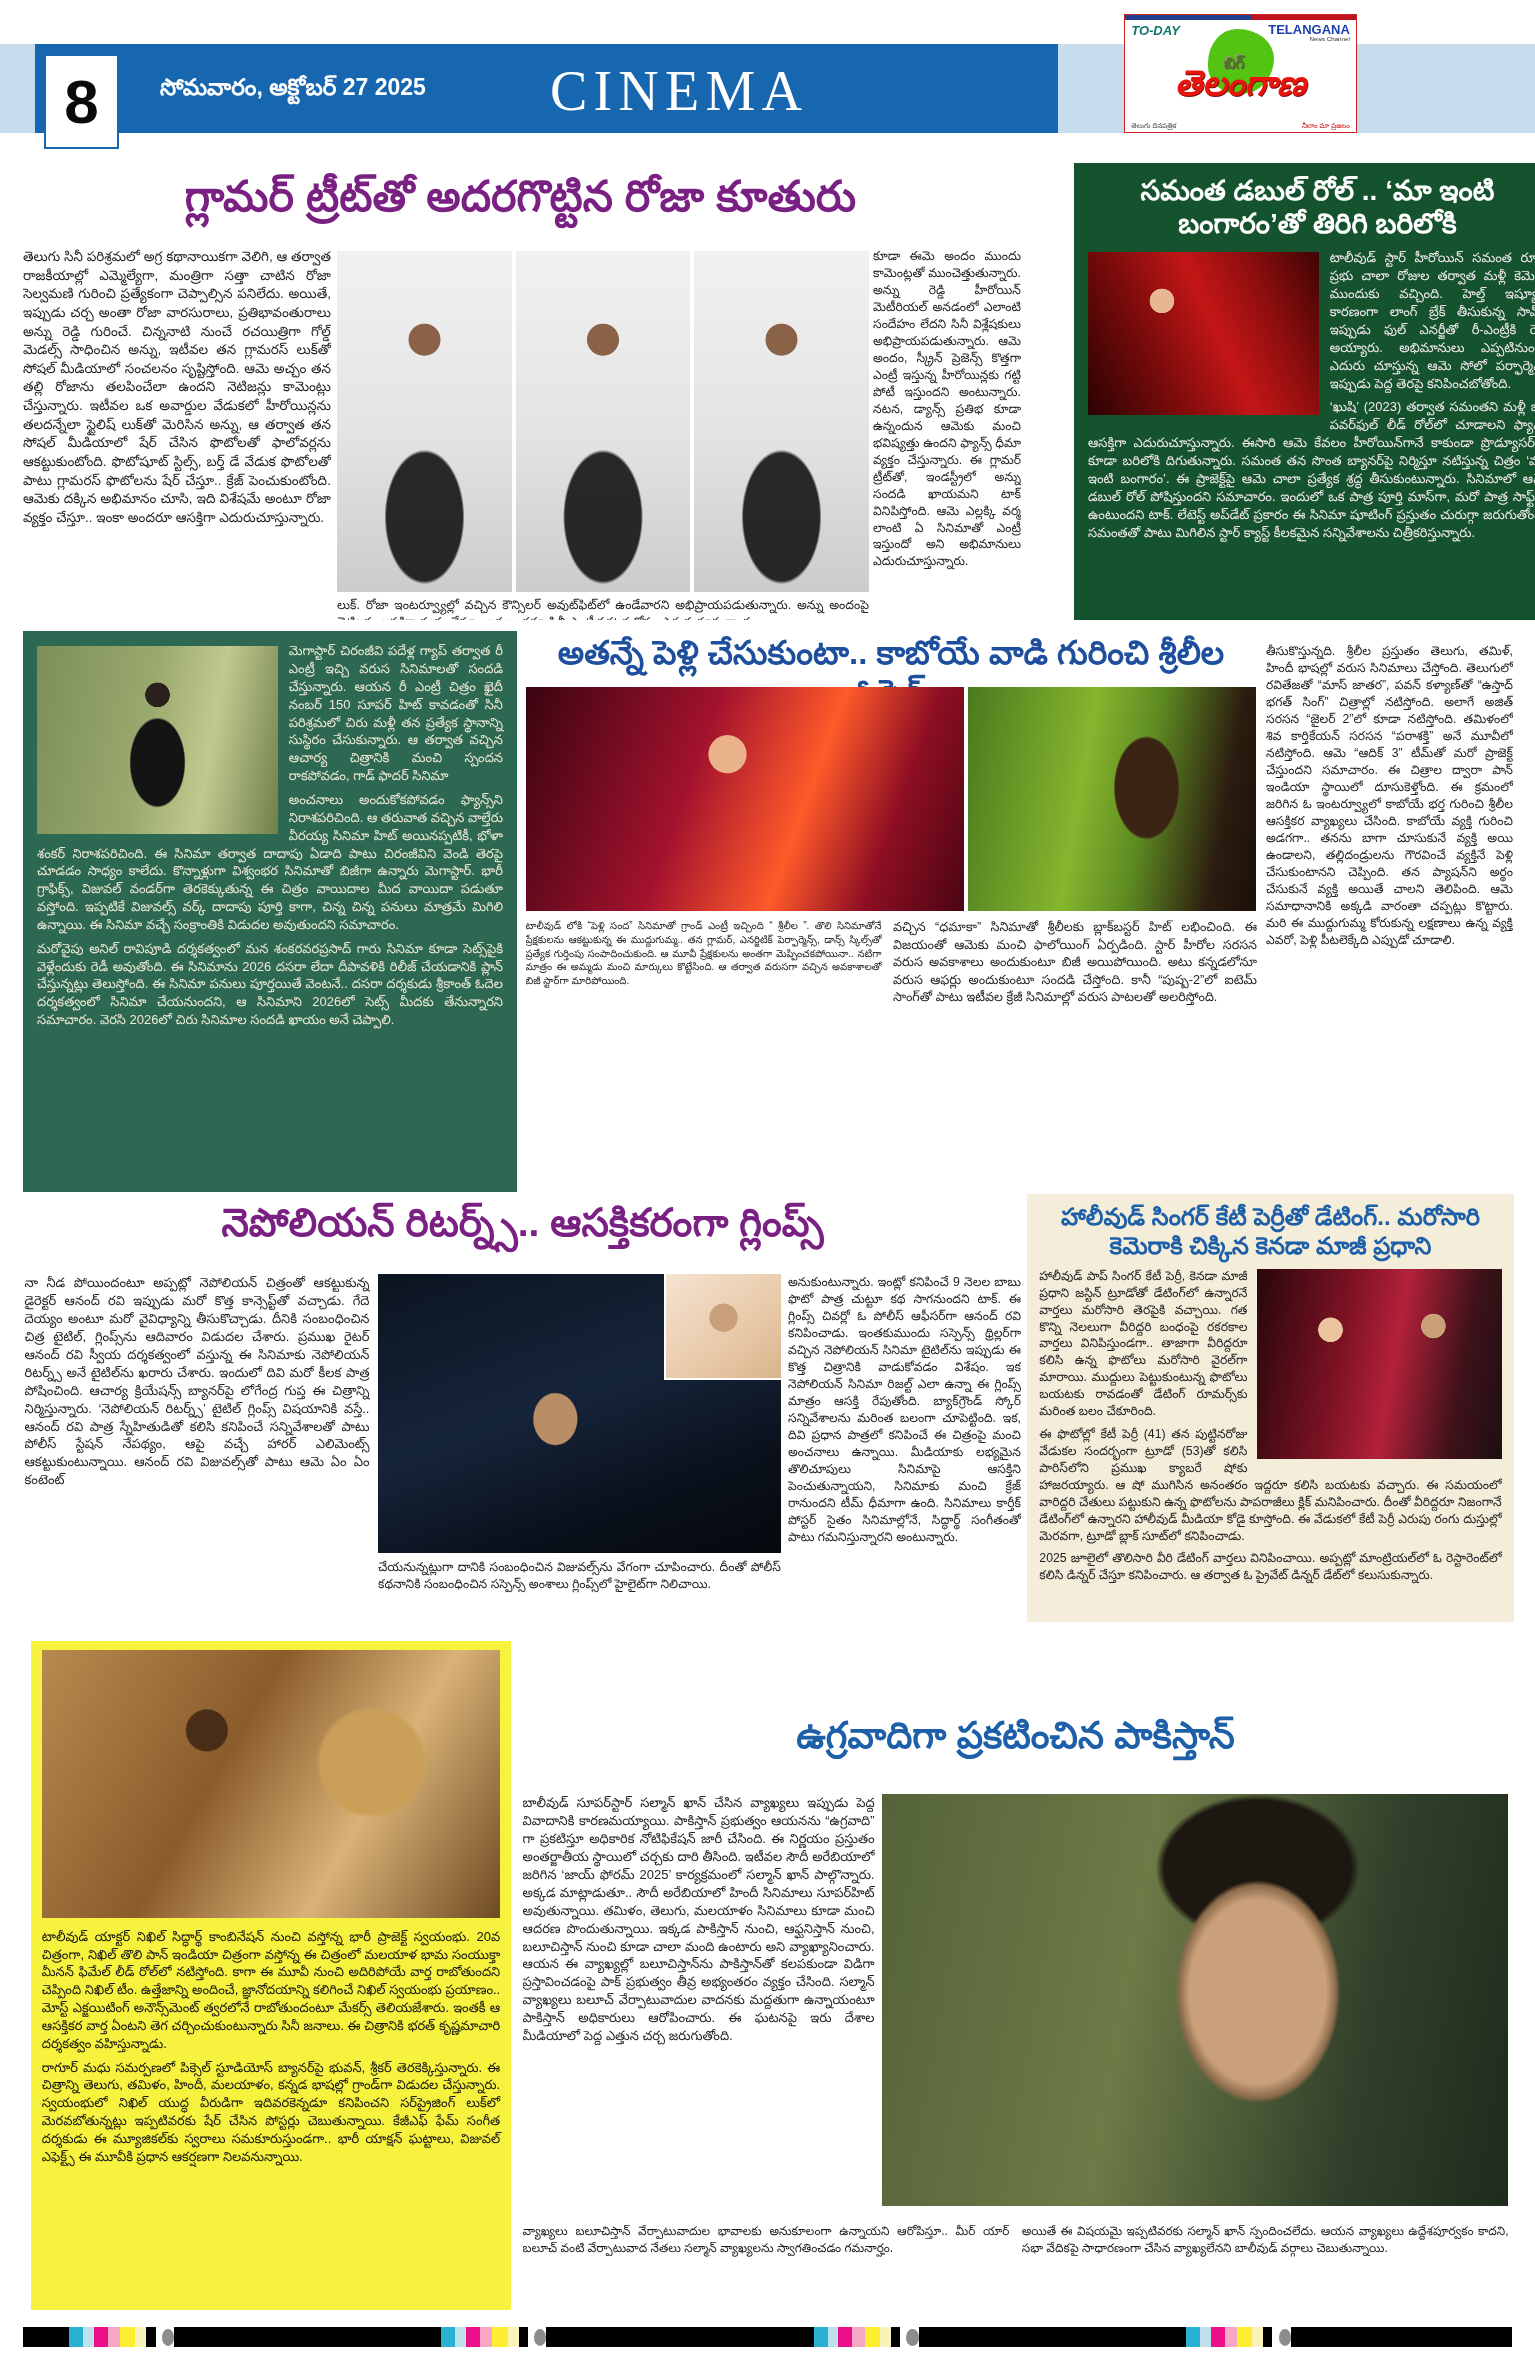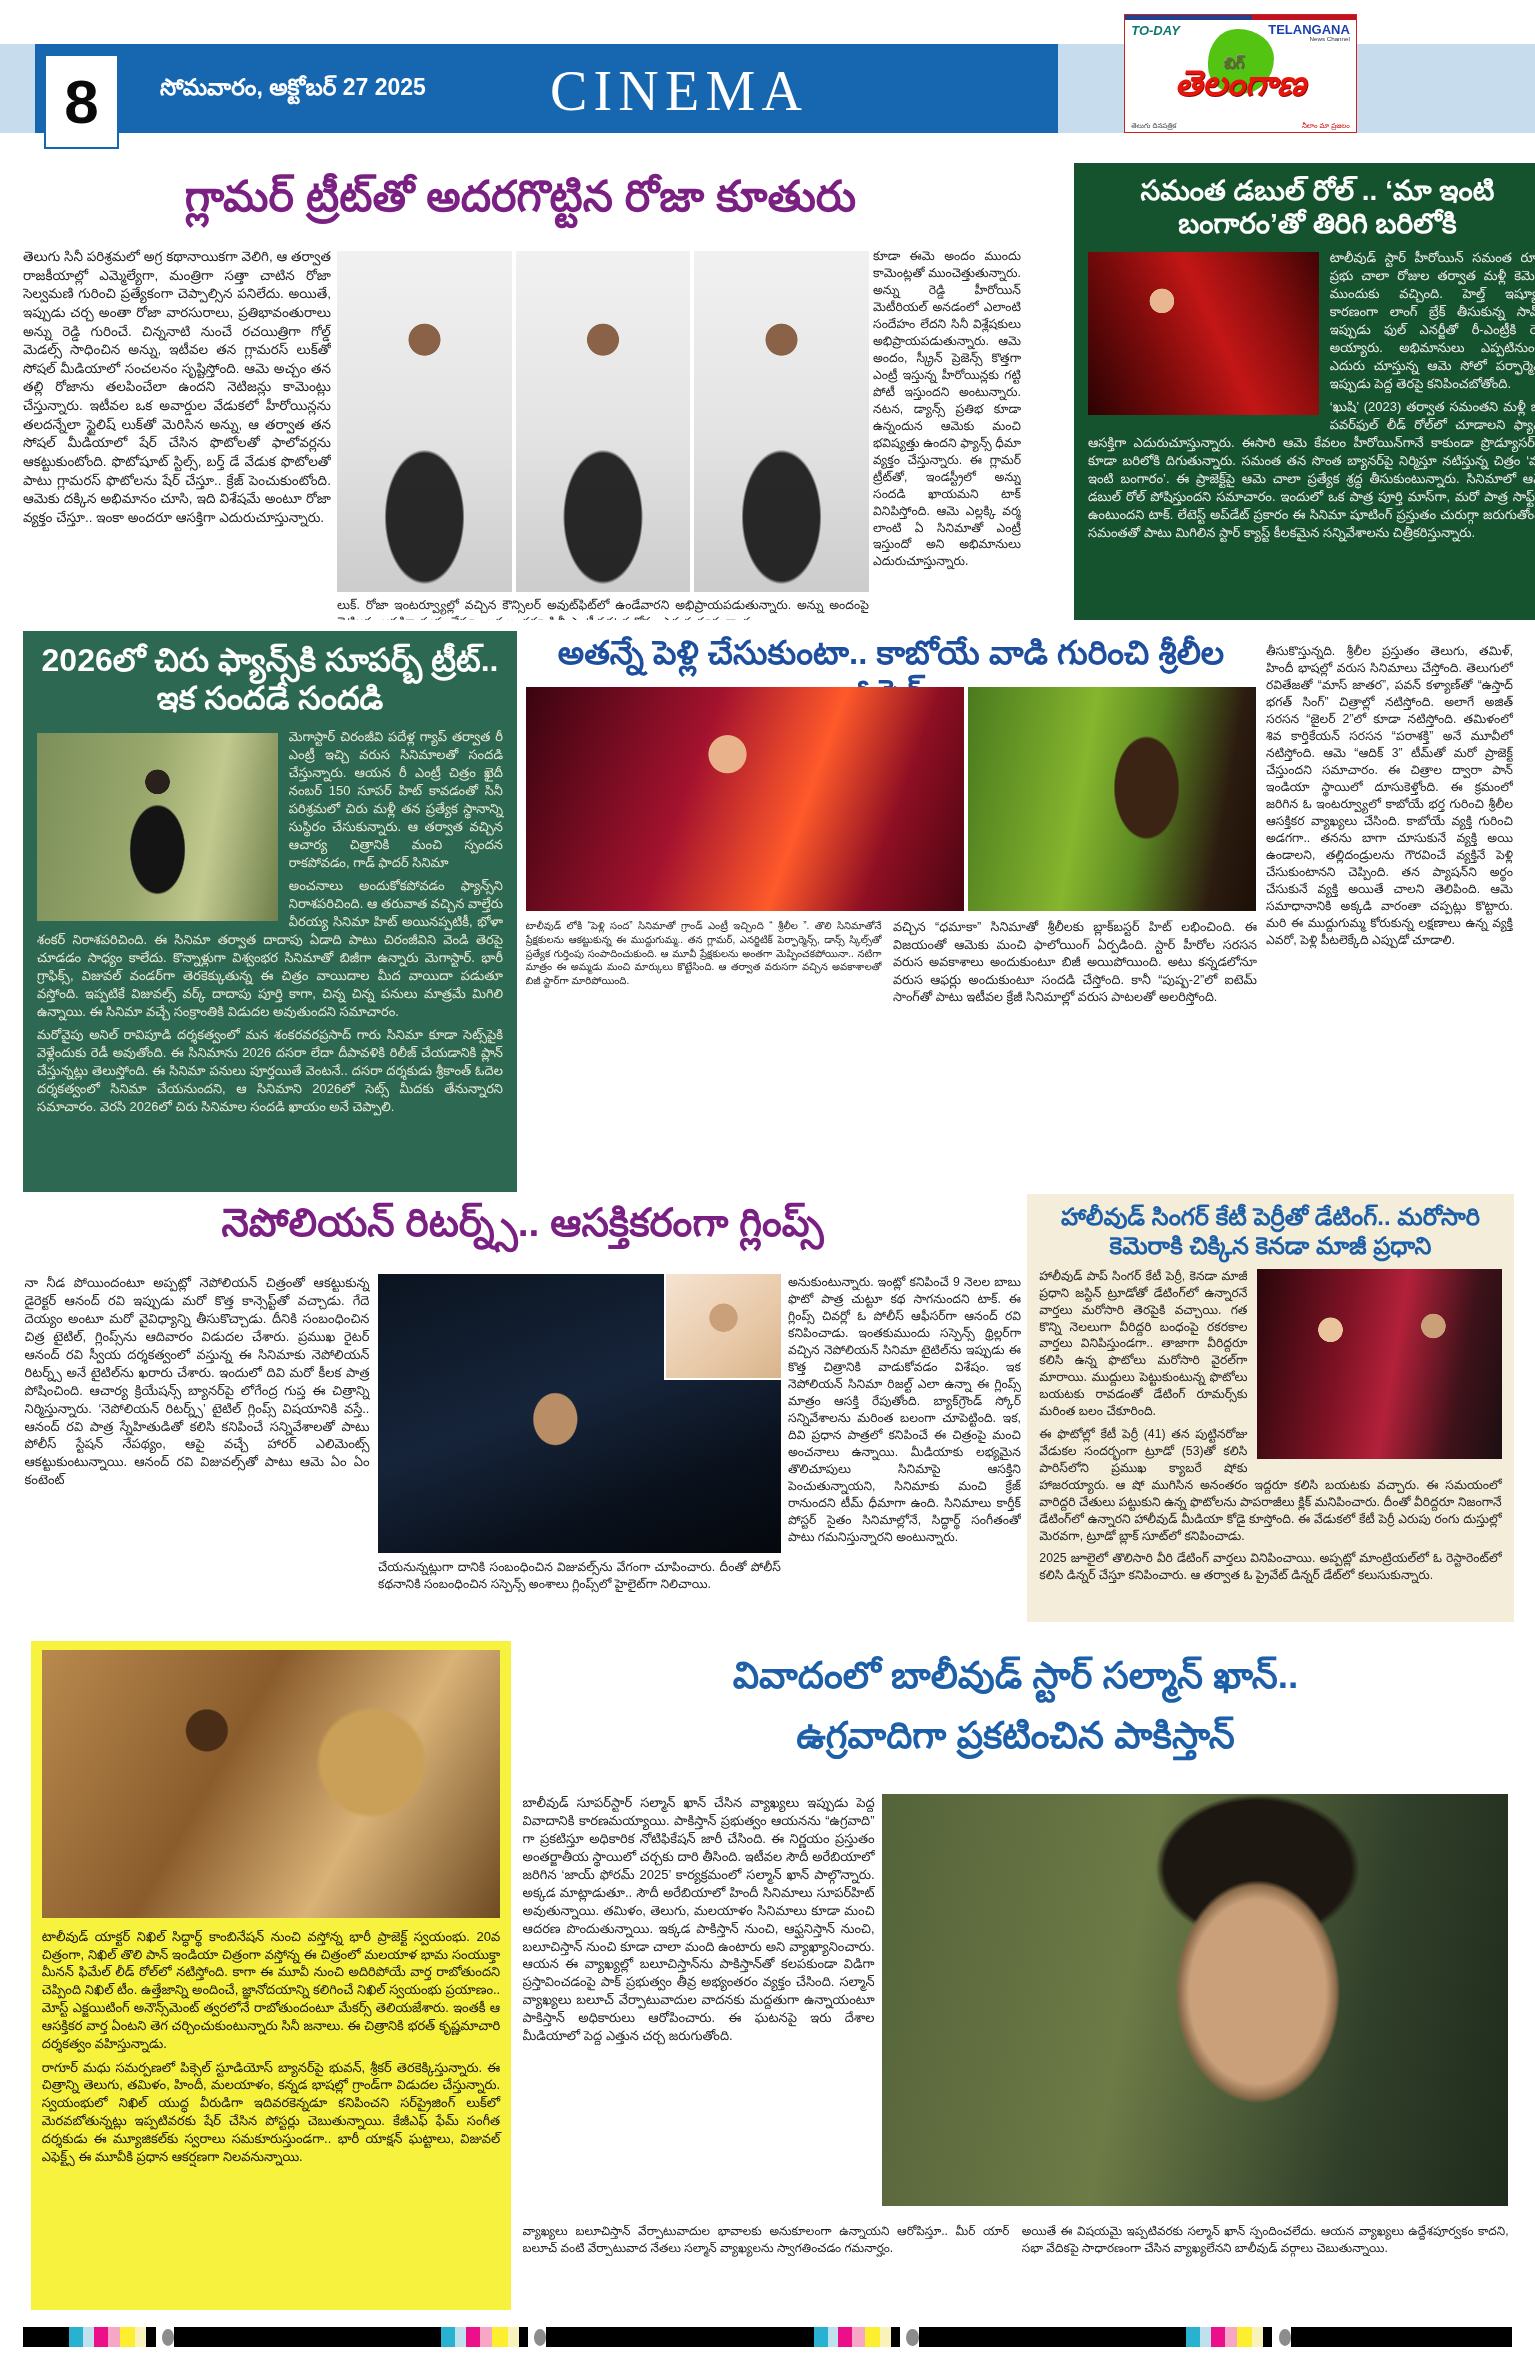--- a/index.html
+++ b/index.html
@@ -178,21 +178,20 @@
   <div class="art a2">
     <h2 class="hl">సమంత డబుల్ రోల్ .. ‘మా ఇంటి బంగారం’తో తిరిగి బరిలోకి</h2>
     <div class="a2-img ph"></div>
     <div class="txt">
       <p>టాలీవుడ్ స్టార్ హీరోయిన్ సమంత రూత్ ప్రభు చాలా రోజుల తర్వాత మళ్లీ కెమెరా ముందుకు వచ్చింది. హెల్త్ ఇష్యూస్ కారణంగా లాంగ్ బ్రేక్ తీసుకున్న సామ్, ఇప్పుడు ఫుల్ ఎనర్జీతో రీ-ఎంట్రీకి రెడీ అయ్యారు. అభిమానులు ఎప్పటినుంచో ఎదురు చూస్తున్న ఆమె సోలో పర్ఫార్మెన్స్ ఇప్పుడు పెద్ద తెరపై కనిపించబోతోంది.</p>
       <p>‘ఖుషి’ (2023) తర్వాత సమంతని మళ్లీ ఒక పవర్‌ఫుల్ లీడ్ రోల్‌లో చూడాలని ఫ్యాన్స్ ఆసక్తిగా ఎదురుచూస్తున్నారు. ఈసారి ఆమె కేవలం హీరోయిన్‌గానే కాకుండా ప్రొడ్యూసర్‌గా కూడా బరిలోకి దిగుతున్నారు. సమంత తన సొంత బ్యానర్‌పై నిర్మిస్తూ నటిస్తున్న చిత్రం ‘మా ఇంటి బంగారం’. ఈ ప్రాజెక్ట్‌పై ఆమె చాలా ప్రత్యేక శ్రద్ధ తీసుకుంటున్నారు. సినిమాలో ఆమె డబుల్ రోల్ పోషిస్తుందని సమాచారం. ఇందులో ఒక పాత్ర పూర్తి మాస్‌గా, మరో పాత్ర సాఫ్ట్‌గా ఉంటుందని టాక్. లేటెస్ట్ అప్‌డేట్ ప్రకారం ఈ సినిమా షూటింగ్ ప్రస్తుతం చురుగ్గా జరుగుతోంది. సమంతతో పాటు మిగిలిన స్టార్ క్యాస్ట్ కీలకమైన సన్నివేశాలను చిత్రీకరిస్తున్నారు.</p>
     </div>
   </div>
 
   <div class="art a3">
-    <h2 class="hl">2026లో చిరు ఫ్యాన్స్‌కి సూపర్బ్ ట్రీట్.. ఇక సందడే సందడి</h2>
     <div class="a3-img ph"></div>
     <div class="txt">
       <p>మెగాస్టార్ చిరంజీవి పదేళ్ల గ్యాప్ తర్వాత రీ ఎంట్రీ ఇచ్చి వరుస సినిమాలతో సందడి చేస్తున్నారు. ఆయన రీ ఎంట్రీ చిత్రం ఖైదీ నంబర్ 150 సూపర్ హిట్ కావడంతో సినీ పరిశ్రమలో చిరు మళ్లీ తన ప్రత్యేక స్థానాన్ని సుస్థిరం చేసుకున్నారు. ఆ తర్వాత వచ్చిన ఆచార్య చిత్రానికి మంచి స్పందన రాకపోవడం, గాడ్ ఫాదర్ సినిమా</p>
       <p>అంచనాలు అందుకోకపోవడం ఫ్యాన్స్‌ని నిరాశపరిచింది. ఆ తరువాత వచ్చిన వాల్తేరు వీరయ్య సినిమా హిట్ అయినప్పటికీ, భోళా శంకర్ నిరాశపరిచింది. ఈ సినిమా తర్వాత దాదాపు ఏడాది పాటు చిరంజీవిని వెండి తెరపై చూడడం సాధ్యం కాలేదు. కొన్నాళ్లుగా విశ్వంభర సినిమాతో బిజీగా ఉన్నారు మెగాస్టార్. భారీ గ్రాఫిక్స్, విజువల్ వండర్‌గా తెరకెక్కుతున్న ఈ చిత్రం వాయిదాల మీద వాయిదా పడుతూ వస్తోంది. ఇప్పటికే విజువల్స్ వర్క్ దాదాపు పూర్తి కాగా, చిన్న చిన్న పనులు మాత్రమే మిగిలి ఉన్నాయి. ఈ సినిమా వచ్చే సంక్రాంతికి విడుదల అవుతుందని సమాచారం.</p>
       <p>మరోవైపు అనిల్ రావిపూడి దర్శకత్వంలో మన శంకరవరప్రసాద్ గారు సినిమా కూడా సెట్స్‌పైకి వెళ్లేందుకు రెడీ అవుతోంది. ఈ సినిమాను 2026 దసరా లేదా దీపావళికి రిలీజ్ చేయడానికి ప్లాన్ చేస్తున్నట్లు తెలుస్తోంది. ఈ సినిమా పనులు పూర్తయితే వెంటనే.. దసరా దర్శకుడు శ్రీకాంత్ ఓదెల దర్శకత్వంలో సినిమా చేయనుందని, ఆ సినిమాని 2026లో సెట్స్ మీదకు తేనున్నారని సమాచారం. వెరసి 2026లో చిరు సినిమాల సందడి ఖాయం అనే చెప్పాలి.</p>
     </div>
   </div>
 
   <div class="art a4">
     <h2 class="hl">అతన్నే పెళ్లి చేసుకుంటా.. కాబోయే వాడి గురించి శ్రీలీల ఓపెన్</h2>
@@ -238,21 +237,21 @@
   <div class="art a7">
     <div class="a7-img ph"></div>
     <div class="txt">
       <p>టాలీవుడ్ యాక్టర్ నిఖిల్ సిద్ధార్థ్ కాంబినేషన్ నుంచి వస్తోన్న భారీ ప్రాజెక్ట్ స్వయంభు. 20వ చిత్రంగా, నిఖిల్ తొలి పాన్ ఇండియా చిత్రంగా వస్తోన్న ఈ చిత్రంలో మలయాళ భామ సంయుక్తా మీనన్ ఫిమేల్ లీడ్ రోల్‌లో నటిస్తోంది. కాగా ఈ మూవీ నుంచి అదిరిపోయే వార్త రాబోతుందని చెప్పింది నిఖిల్ టీం. ఉత్తేజాన్ని అందించే, జ్ఞానోదయాన్ని కలిగించే నిఖిల్ స్వయంభు ప్రయాణం.. మోస్ట్ ఎక్జయిటింగ్ అనౌన్స్‌మెంట్ త్వరలోనే రాబోతుందంటూ మేకర్స్ తెలియజేశారు. ఇంతకీ ఆ ఆసక్తికర వార్త ఏంటని తెగ చర్చించుకుంటున్నారు సినీ జనాలు. ఈ చిత్రానికి భరత్ కృష్ణమాచారి దర్శకత్వం వహిస్తున్నాడు.</p>
       <p>రాగూర్ మధు సమర్పణలో పిక్సెల్ స్టూడియోస్ బ్యానర్‌పై భువన్, శ్రీకర్ తెరకెక్కిస్తున్నారు. ఈ చిత్రాన్ని తెలుగు, తమిళం, హిందీ, మలయాళం, కన్నడ భాషల్లో గ్రాండ్‌గా విడుదల చేస్తున్నారు. స్వయంభులో నిఖిల్ యుద్ధ వీరుడిగా ఇదివరకెన్నడూ కనిపించని సర్‌ప్రైజింగ్ లుక్‌లో మెరవబోతున్నట్లు ఇప్పటివరకు షేర్ చేసిన పోస్టర్లు చెబుతున్నాయి. కేజీఎఫ్ ఫేమ్ సంగీత దర్శకుడు ఈ మ్యూజికల్‌కు స్వరాలు సమకూరుస్తుండగా.. భారీ యాక్షన్ ఘట్టాలు, విజువల్ ఎఫెక్ట్స్ ఈ మూవీకి ప్రధాన ఆకర్షణగా నిలవనున్నాయి.</p>
     </div>
   </div>
 
   <div class="art a8">
     <h1 class="hl">
-      <span>వివాదంలో బాలీవుడ్ స్టార్ సల్మాన్ ఖాన్..</span><br>
+      <br>
       <span>ఉగ్రవాదిగా ప్రకటించిన పాకిస్తాన్</span>
     </h1>
     <div class="col txt a8-left">
       <p>బాలీవుడ్ సూపర్‌స్టార్ సల్మాన్ ఖాన్ చేసిన వ్యాఖ్యలు ఇప్పుడు పెద్ద వివాదానికి కారణమయ్యాయి. పాకిస్తాన్ ప్రభుత్వం ఆయనను “ఉగ్రవాది” గా ప్రకటిస్తూ అధికారిక నోటిఫికేషన్ జారీ చేసింది. ఈ నిర్ణయం ప్రస్తుతం అంతర్జాతీయ స్థాయిలో చర్చకు దారి తీసింది. ఇటీవల సౌదీ అరేబియాలో జరిగిన ‘జాయ్ ఫోరమ్ 2025’ కార్యక్రమంలో సల్మాన్ ఖాన్ పాల్గొన్నారు. అక్కడ మాట్లాడుతూ.. సౌదీ అరేబియాలో హిందీ సినిమాలు సూపర్‌హిట్ అవుతున్నాయి. తమిళం, తెలుగు, మలయాళం సినిమాలు కూడా మంచి ఆదరణ పొందుతున్నాయి. ఇక్కడ పాకిస్తాన్ నుంచి, ఆఫ్ఘనిస్తాన్ నుంచి, బలూచిస్తాన్ నుంచి కూడా చాలా మంది ఉంటారు అని వ్యాఖ్యానించారు. ఆయన ఈ వ్యాఖ్యల్లో బలూచిస్తాన్‌ను పాకిస్తాన్‌తో కలపకుండా విడిగా ప్రస్తావించడంపై పాక్ ప్రభుత్వం తీవ్ర అభ్యంతరం వ్యక్తం చేసింది. సల్మాన్ వ్యాఖ్యలు బలూచ్ వేర్పాటువాదుల వాదనకు మద్దతుగా ఉన్నాయంటూ పాకిస్తాన్ అధికారులు ఆరోపించారు. ఈ ఘటనపై ఇరు దేశాల మీడియాలో పెద్ద ఎత్తున చర్చ జరుగుతోంది.</p>
     </div>
     <div class="a8-img ph"></div>
     <div class="a8-bottom txt">
       <div class="bcol">
           <p>వ్యాఖ్యలు బలూచిస్తాన్ వేర్పాటువాదుల భావాలకు అనుకూలంగా ఉన్నాయని ఆరోపిస్తూ.. మీర్ యార్ బలూచ్ వంటి వేర్పాటువాద నేతలు సల్మాన్ వ్యాఖ్యలను స్వాగతించడం గమనార్హం.</p>
         </div>

